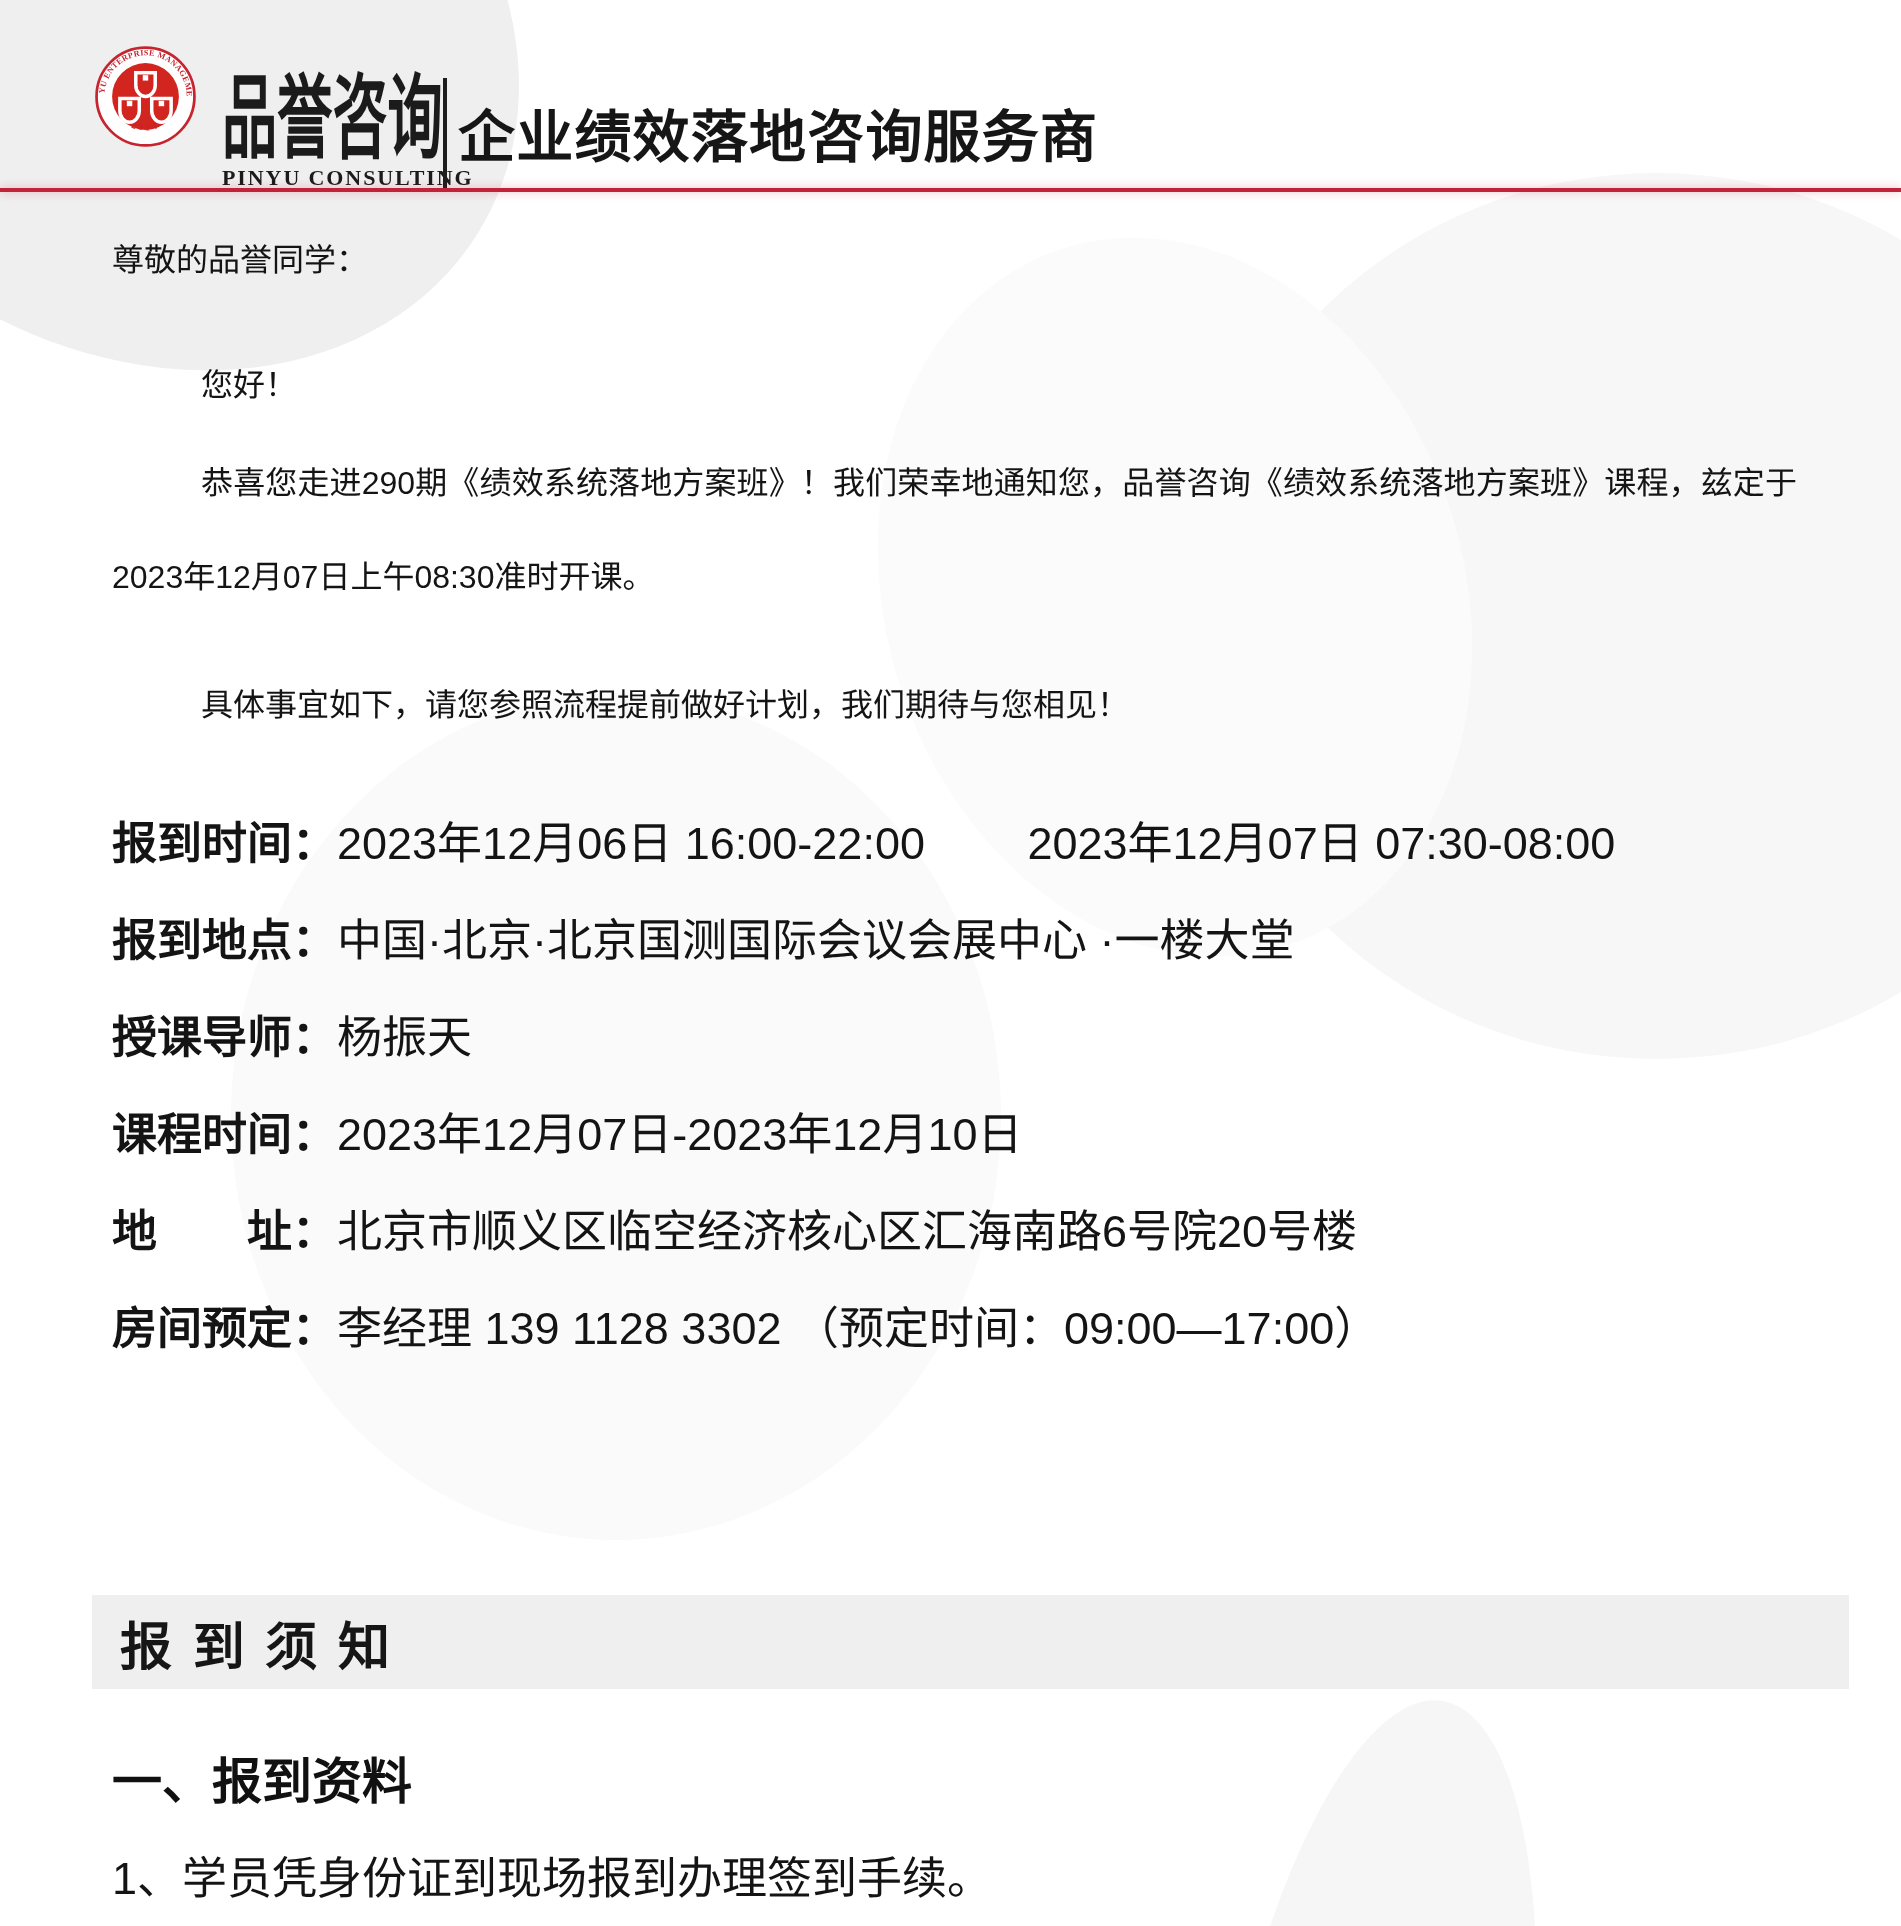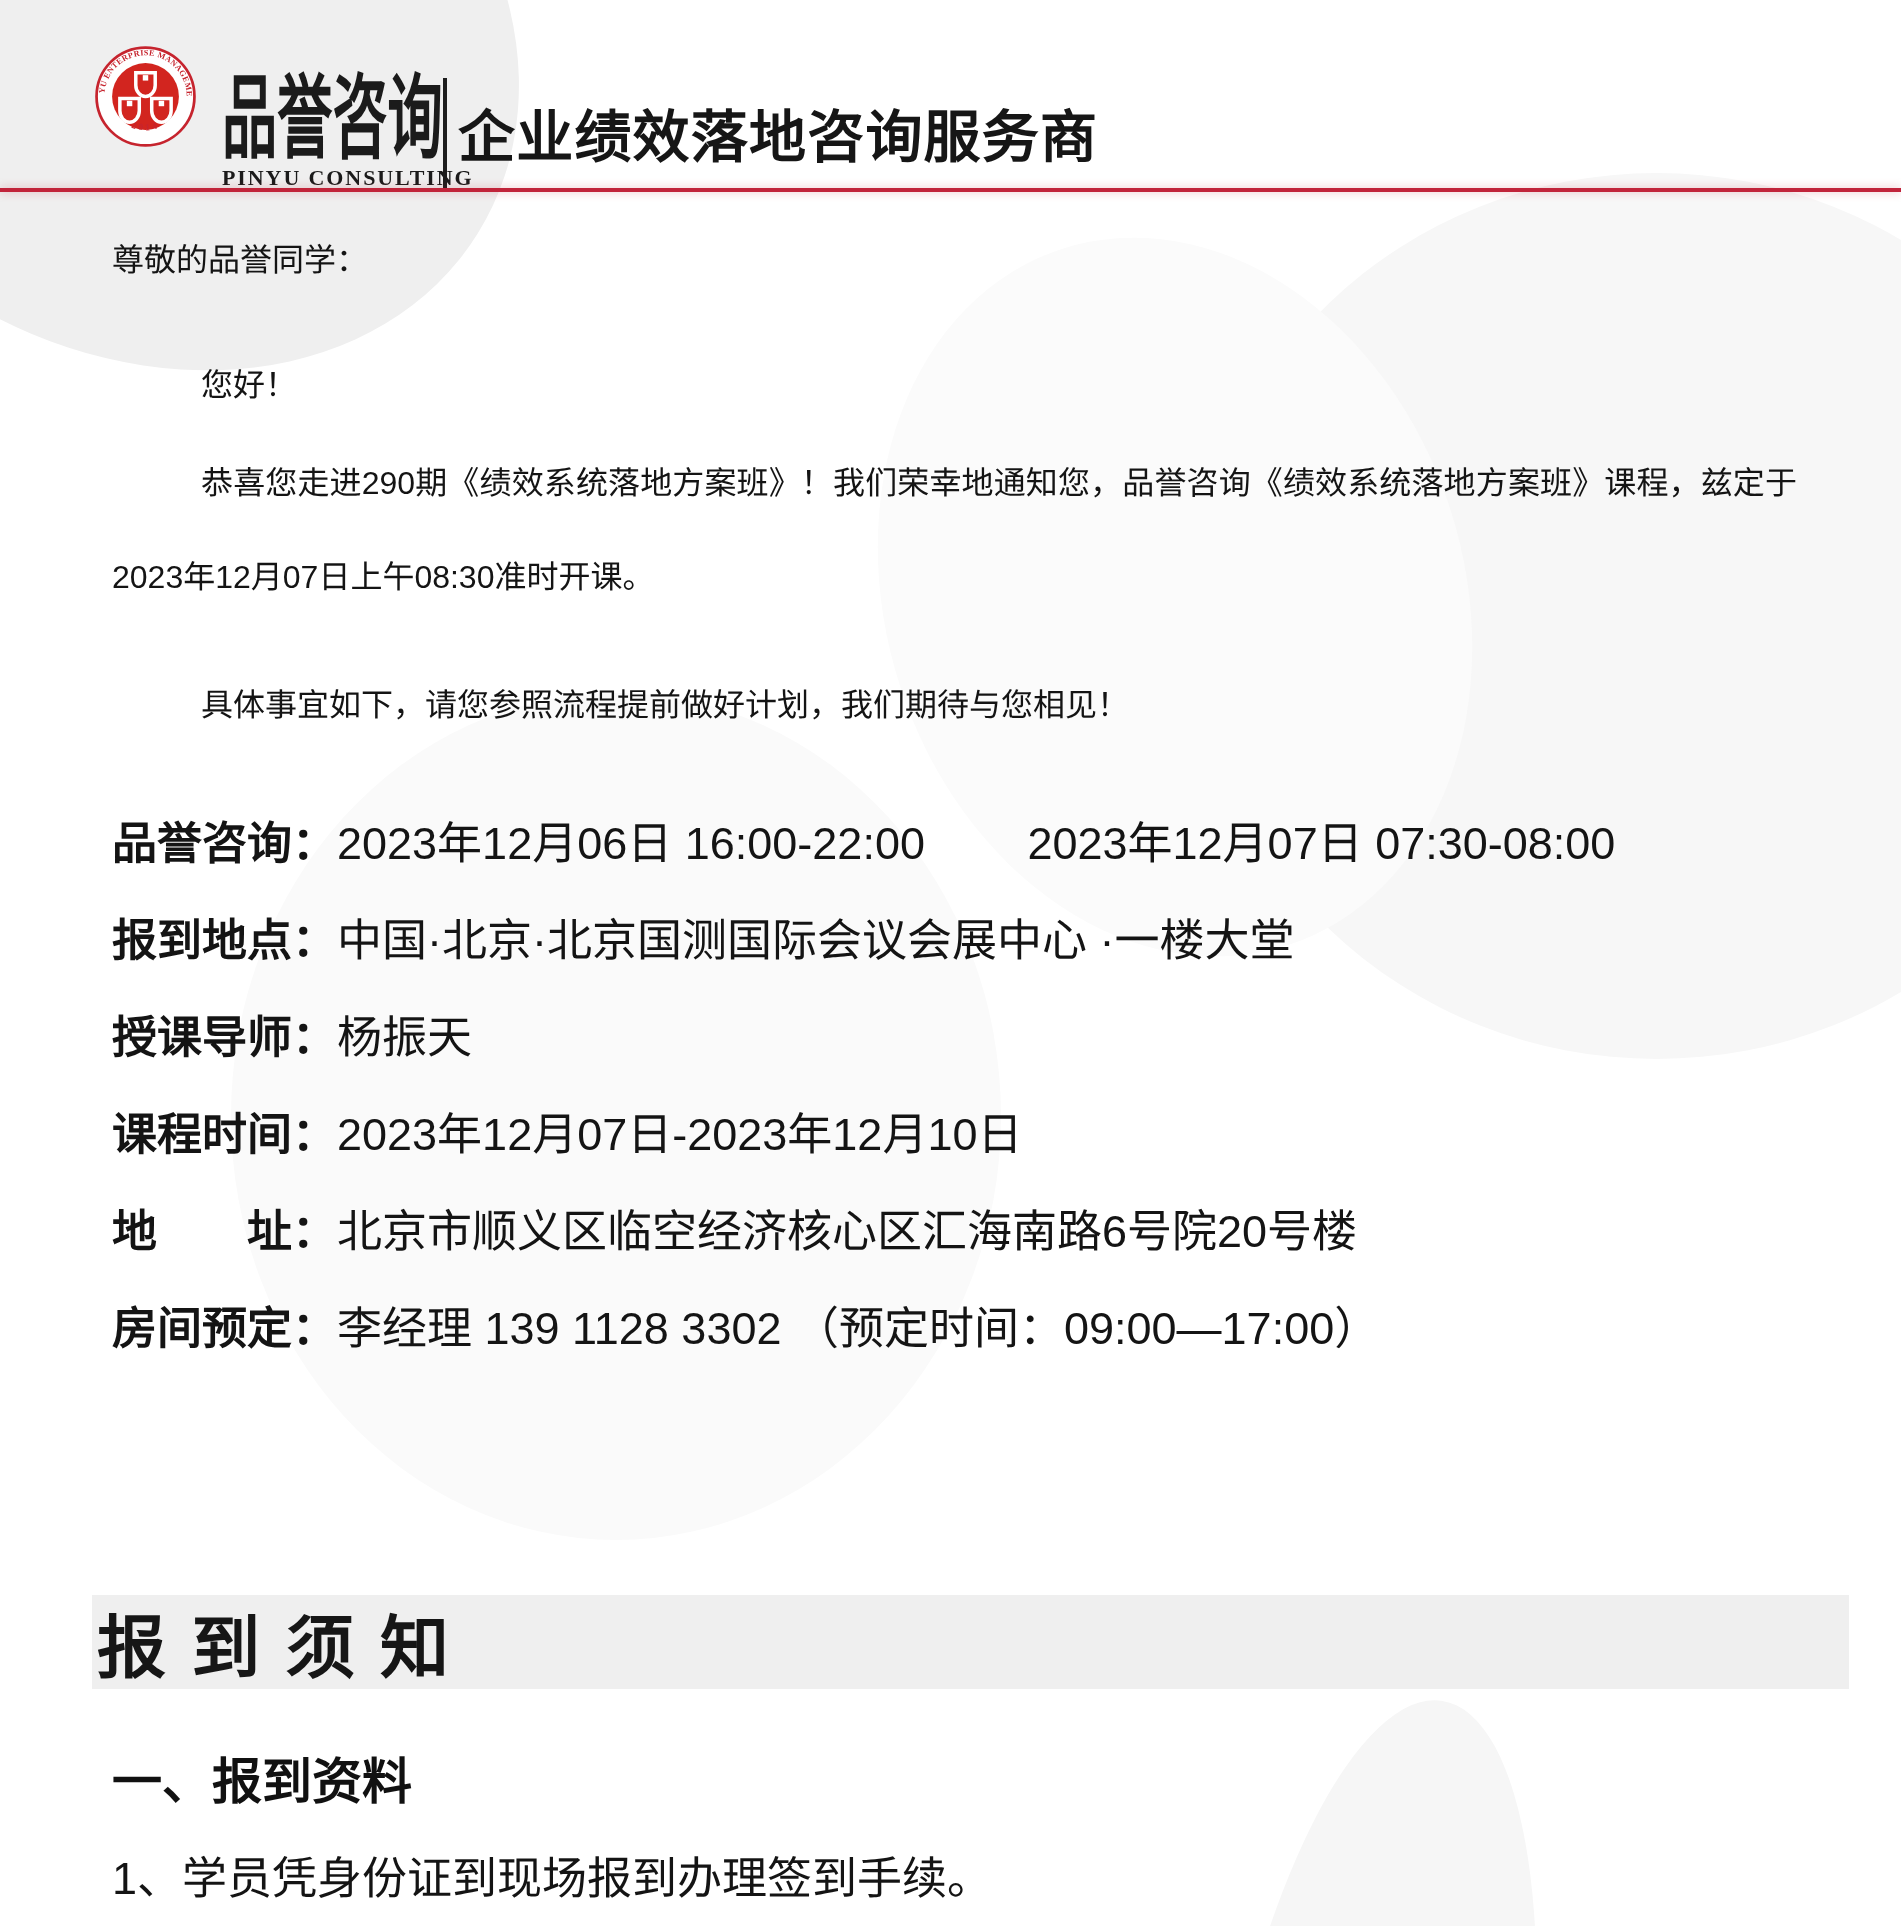--- a/index.html
+++ b/index.html
@@ -52,21 +52,21 @@
 
   .details{position:absolute;left:112px;top:795px;width:1685px;z-index:3;
            font-size:45px;line-height:97px;}
   .details p{margin:0;white-space:nowrap;}
   .dlabel{font-weight:bold;}
   .dvalue{font-weight:normal;}
 
   
   .banner{position:absolute;left:92px;top:1595px;width:1757px;height:94px;background:#efefef;
           z-index:2;display:flex;align-items:center;}
-  .banner-title{font-size:69px;font-weight:bold;letter-spacing:3.1px;padding-left:5px;color:#161616;}
+  .banner-title{font-size:52px;font-weight:bold;letter-spacing:3.1px;padding-left:28px;color:#161616;}
   .section-title{position:absolute;left:112px;top:1746px;z-index:3;margin:0;
                  font-size:50px;font-weight:bold;line-height:73px;color:#111;}
   .items{position:absolute;left:112px;top:1831px;width:1687px;z-index:3;
          font-size:45px;line-height:96px;text-align:justify;}
   .items p{margin:0;}
 </style>
 </head>
 <body>
 
 <div class="page">
@@ -116,21 +116,21 @@
     <div class="tagline">企业绩效落地咨询服务商</div>
     <div class="top-rule"></div>
   </div>
 
   <p class="txt salutation">尊敬的品誉同学：</p>
   <p class="txt greeting">您好！</p>
   <p class="txt para1">恭喜您走进290期《绩效系统落地方案班》！我们荣幸地通知您，品誉咨询《绩效系统落地方案班》课程，兹定于2023年12月07日上午08:30准时开课。</p>
   <p class="txt para2">具体事宜如下，请您参照流程提前做好计划，我们期待与您相见！</p>
 
   <div class="details">
-    <p><span class="dlabel">品誉咨询：</span><span class="dvalue">2023年12月06日 16:00-22:00　　 2023年12月07日 07:30-08:00</span></p>
+    <p><span class="dlabel">报到时间：</span><span class="dvalue">2023年12月06日 16:00-22:00　　 2023年12月07日 07:30-08:00</span></p>
     <p><span class="dlabel">报到地点：</span><span class="dvalue">中国·北京·北京国测国际会议会展中心 ·一楼大堂</span></p>
     <p><span class="dlabel">授课导师：</span><span class="dvalue">杨振天</span></p>
     <p><span class="dlabel">课程时间：</span><span class="dvalue">2023年12月07日-2023年12月10日</span></p>
     <p><span class="dlabel">地　　址：</span><span class="dvalue">北京市顺义区临空经济核心区汇海南路6号院20号楼</span></p>
     <p><span class="dlabel">房间预定：</span><span class="dvalue">李经理 139 1128 3302 （预定时间：09:00—17:00）</span></p>
   </div>
 
   <div class="banner">
     <span class="banner-title">报 到 须 知</span>
   </div>

